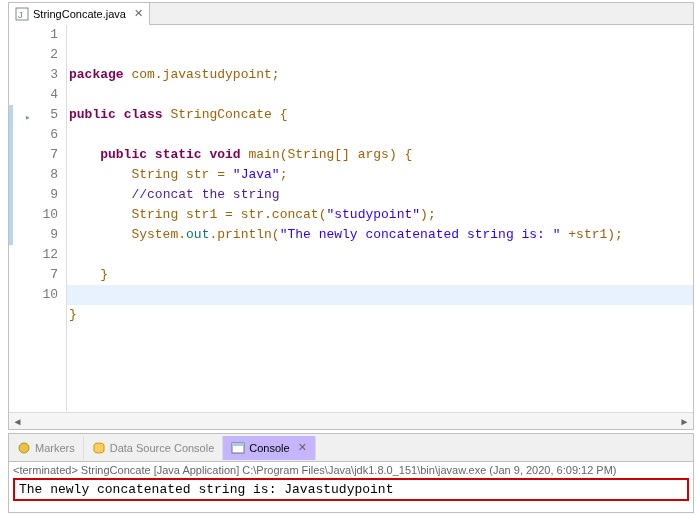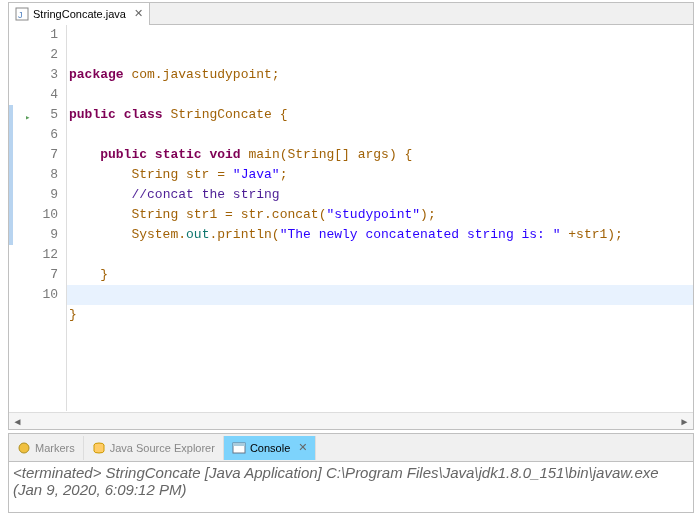--- a/index.html
+++ b/index.html
@@ -140,31 +140,30 @@
   padding: 0 8px;
   height: 24px;
   display: flex;
   align-items: center;
   gap: 4px;
   color: #888;
   font-size: 11px;
   border-right: 1px solid #ddd;
 }
 .btab.active {
-  background: #7dd3fc;
+  background: #c4b5fd;
   color: #000;
 }
 .btab .ticon { width: 14px; height: 14px; display:inline-flex; align-items:center; justify-content:center; }
 .console-body {
   padding: 2px 4px;
 }
 .term-line {
-  font-size: 15px;
+  font-size: 11px;
   color: #666;
-  font-style: italic;
 }
 .output-box {
   border: 2px solid #d00000;
   padding: 2px 4px;
   margin-top: 2px;
   font-family: Consolas, "Courier New", monospace;
   font-size: 13px;
 }
 .green-arrow {
   color: #5a9e5a;
@@ -232,29 +231,30 @@
         </span>
         <span>Markers</span>
       </div>
       <div class="btab">
         <span class="ticon">
           <svg width="14" height="14">
             <ellipse cx="7" cy="4" rx="5" ry="2" fill="#fc6" stroke="#c90"></ellipse>
             <path d="M2 4 v6 a5 2 0 0 0 10 0 v-6" fill="#fc6" stroke="#c90"></path>
           </svg>
         </span>
-        <span>Java Source Explorer</span>
+        <span>Data Source Console</span>
       </div>
       <div class="btab active">
         <span class="ticon">
           <svg width="14" height="14">
             <rect x="1" y="2" width="12" height="10" fill="#fff" stroke="#678"></rect>
             <rect x="1" y="2" width="12" height="3" fill="#acd"></rect>
           </svg>
         </span>
         <span>Console</span>
         <span class="close-x">✕</span>
       </div>
     </div>
   <div class="console-body">
     <div class="term-line">&lt;terminated&gt; StringConcate [Java Application] C:\Program Files\Java\jdk1.8.0_151\bin\javaw.exe (Jan 9, 2020, 6:09:12 PM)</div>
+    <div class="output-box">The newly concatenated string is: Javastudypoint</div>
   </div>
 </div>
 
 </body></html>

